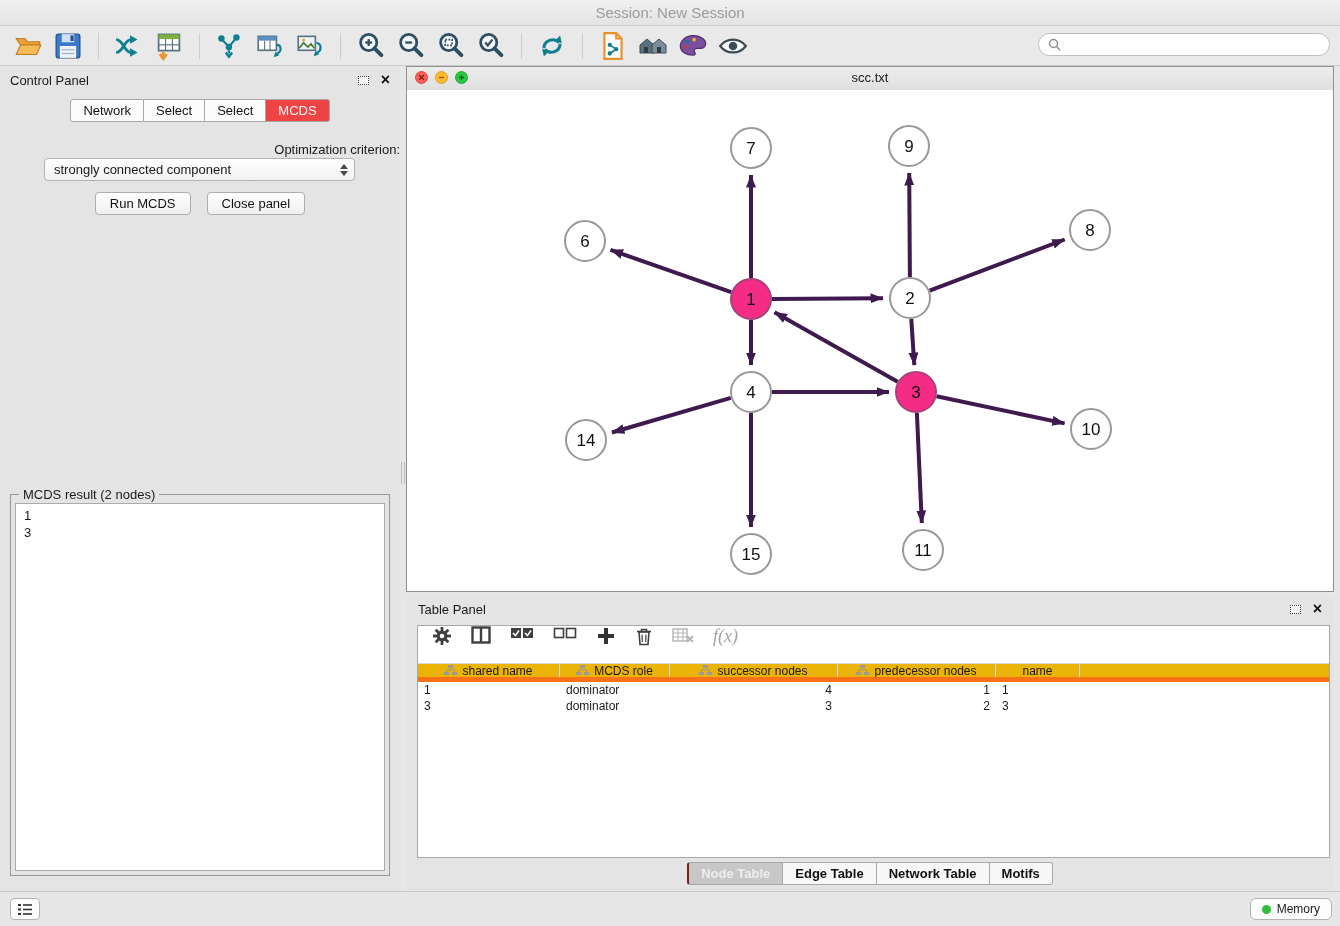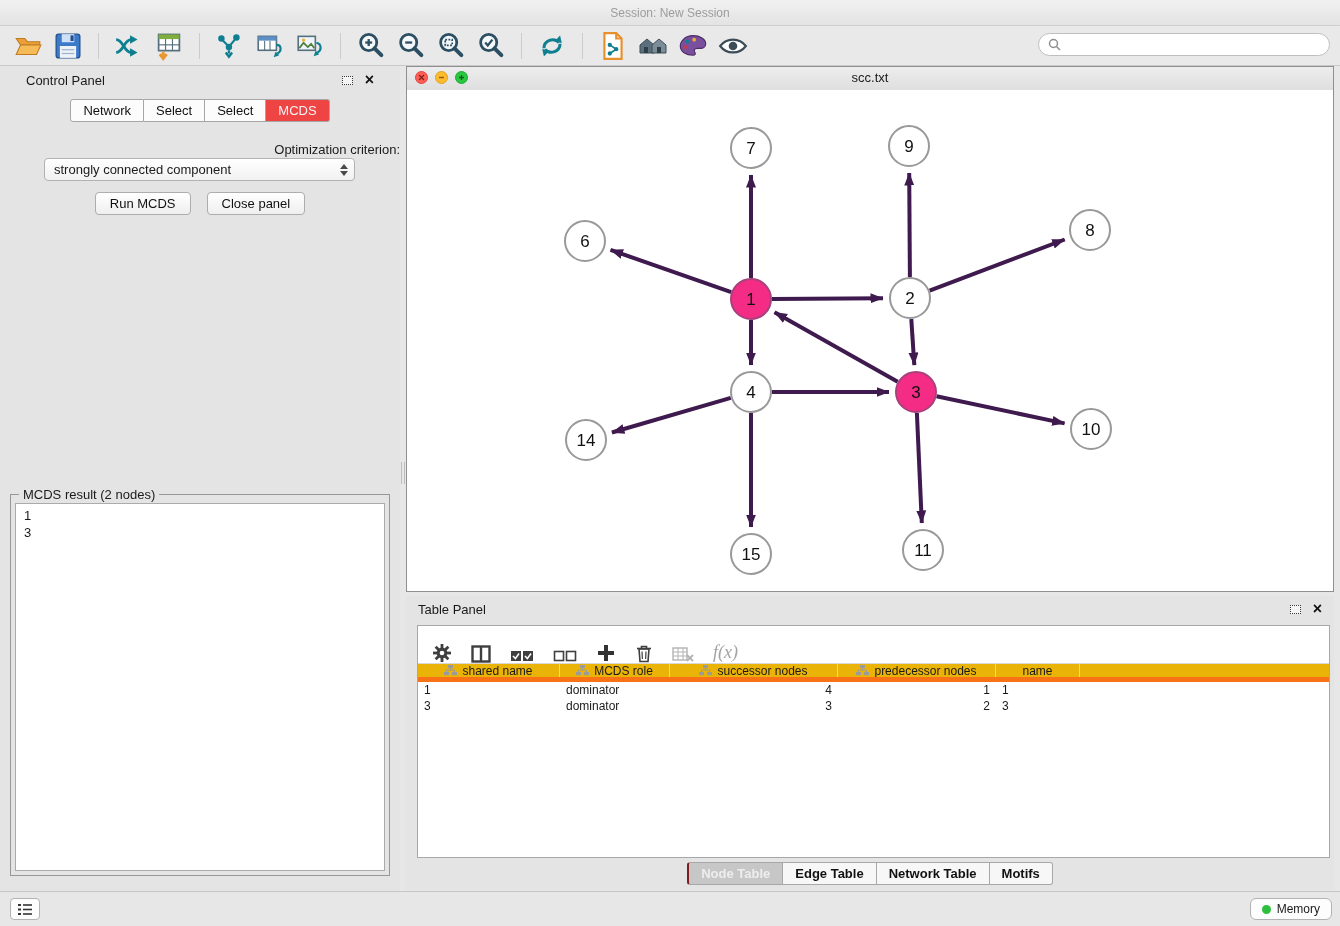--- a/index.html
+++ b/index.html
@@ -3,36 +3,36 @@
 <meta charset="utf-8">
 <style>
   *{margin:0;padding:0;box-sizing:border-box;}
   html,body{width:1340px;height:926px;overflow:hidden;background:#e7e7e7;
     font-family:"Liberation Sans",sans-serif;color:#1a1a1a;}
   body{position:relative;}
 
   
   .titlebar{position:absolute;left:0;top:0;width:1340px;height:26px;
     background:linear-gradient(#f1f1f1,#e3e3e3);border-bottom:1px solid #cfcfcf;
-    text-align:center;line-height:26px;font-size:12px;color:#9c9c9c;}
+    text-align:center;line-height:26px;font-size:15px;color:#9c9c9c;}
 
   
   .toolbar{position:absolute;left:0;top:26px;width:1340px;height:40px;
     background:#e9e9e9;border-bottom:1px solid #c9c9c9;display:flex;align-items:center;
     padding-left:8px;}
   .tbi{width:30px;height:30px;display:flex;align-items:center;justify-content:center;margin:0 5px;}
   .tb-sep{width:1px;height:26px;background:#cccccc;margin:0 10px;}
   .search-wrap{position:absolute;right:10px;top:33px;width:292px;height:23px;background:#fff;
     border:1px solid #bfbfbf;border-radius:12px;display:flex;align-items:center;padding-left:9px;gap:5px;}
   .search-wrap input{border:none;outline:none;flex:1;height:19px;font-size:12px;background:transparent;
     font-family:"Liberation Sans",sans-serif;}
 
   
   .control-panel{position:absolute;left:0;top:66px;width:400px;height:825px;background:#e4e4e4;}
-  .cp-header{height:28px;display:flex;align-items:center;padding:0 26px;font-size:13px;}
+  .cp-header{height:28px;display:flex;align-items:center;padding:0 10px;font-size:13px;}
   .hdr-spacer{flex:1;}
   .float-btn{width:11px;height:9px;border:1px dotted #3a3a3a;margin-right:12px;background:#f4f4f4;}
   .close-x{font-size:16px;font-weight:bold;color:#111;line-height:14px;}
   .cp-tabs{display:flex;justify-content:center;margin-top:5px;}
   .tabbtn{font-size:13px;padding:3px 12px;background:#fcfcfc;border:1px solid #a6a6a6;border-left:none;color:#111;}
   .tabbtn:first-child{border-left:1px solid #a6a6a6;border-radius:3px 0 0 3px;}
   .tabbtn:last-child{border-radius:0 3px 3px 0;}
   .tabbtn.active{background:#ef4444;color:#f3f3f3;}
   .opt-label{position:absolute;left:0;top:76px;width:100%;text-align:right;font-size:13px;}
   .dropdown{position:absolute;left:44px;top:92px;width:311px;height:23px;background:linear-gradient(#ffffff,#f1f1f1);
@@ -60,21 +60,21 @@
   .light.red{background:#fe5f57;border:1px solid #df443c;}
   .light.yellow{background:#febb2e;border:1px solid #dea123;}
   .light.green{background:#29c840;border:1px solid #22a834;}
   .net-canvas{position:absolute;left:0;top:23px;width:926px;height:501px;background:#fff;}
   .net-canvas svg{position:absolute;left:0;top:0;}
 
   
   .table-panel{position:absolute;left:406px;top:596px;width:928px;height:294px;background:#e4e4e4;}
   .tp-header{height:26px;display:flex;align-items:center;padding:0 12px;font-size:13px;}
   .tp-box{position:absolute;left:11px;top:29px;width:913px;height:233px;background:#fff;border:1px solid #a8a8a8;overflow:hidden;}
-  .tp-toolbar{height:37px;display:flex;align-items:flex-end;padding:0 14px;gap:19px;border-radius:14px;}
+  .tp-toolbar{height:37px;display:flex;align-items:flex-start;padding:0 14px;gap:19px;border-radius:14px;}
   .fx-label{font-family:"Liberation Serif",serif;font-style:italic;font-size:18px;color:#a3a3a3;}
   .th-row{display:flex;height:19px;background:#eab308;border-top:1px solid #d8d8d8;border-bottom:5px solid #f97316;}
   .th-cell{display:flex;align-items:center;justify-content:center;gap:5px;font-size:12px;
     border-right:1px solid #d8d8d8;overflow:hidden;}
   .tr-row{display:flex;height:16px;align-items:center;font-size:12px;}
   .td{padding:0 6px;overflow:hidden;white-space:nowrap;}
   .td.num{text-align:right;}
   .tp-tabs{position:absolute;left:0;top:266px;width:100%;display:flex;justify-content:center;}
   .tp-tab{font-size:13px;font-weight:bold;padding:3px 12px;background:#f7f7f7;border:1px solid #a8a8a8;border-left:none;color:#111;}
   .tp-tab:first-child{border-left:2px solid #7f1d1d;border-radius:3px 0 0 3px;}

